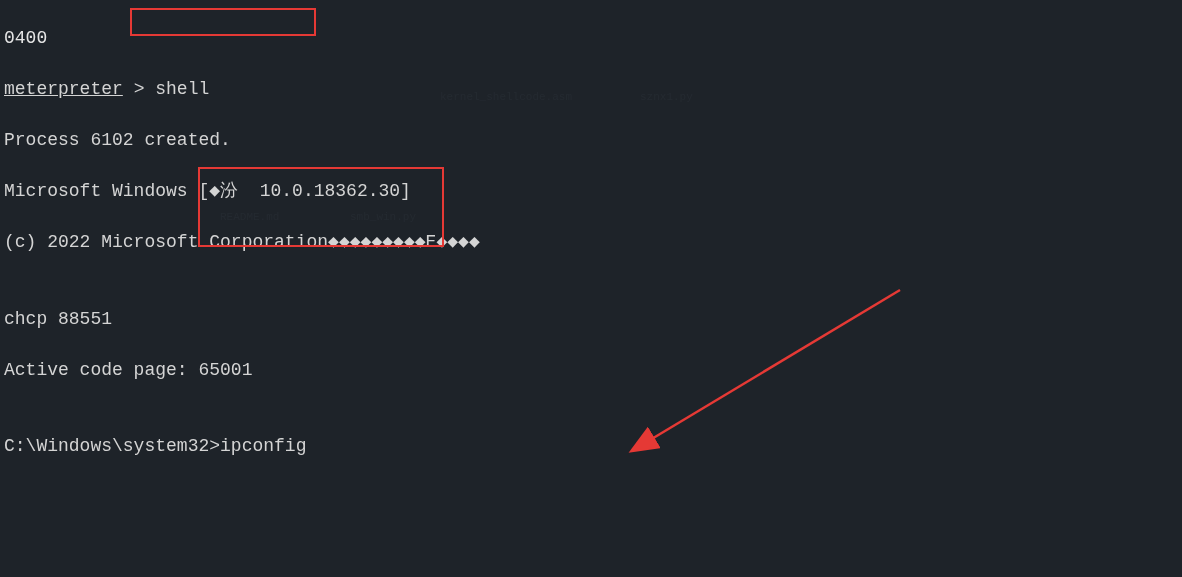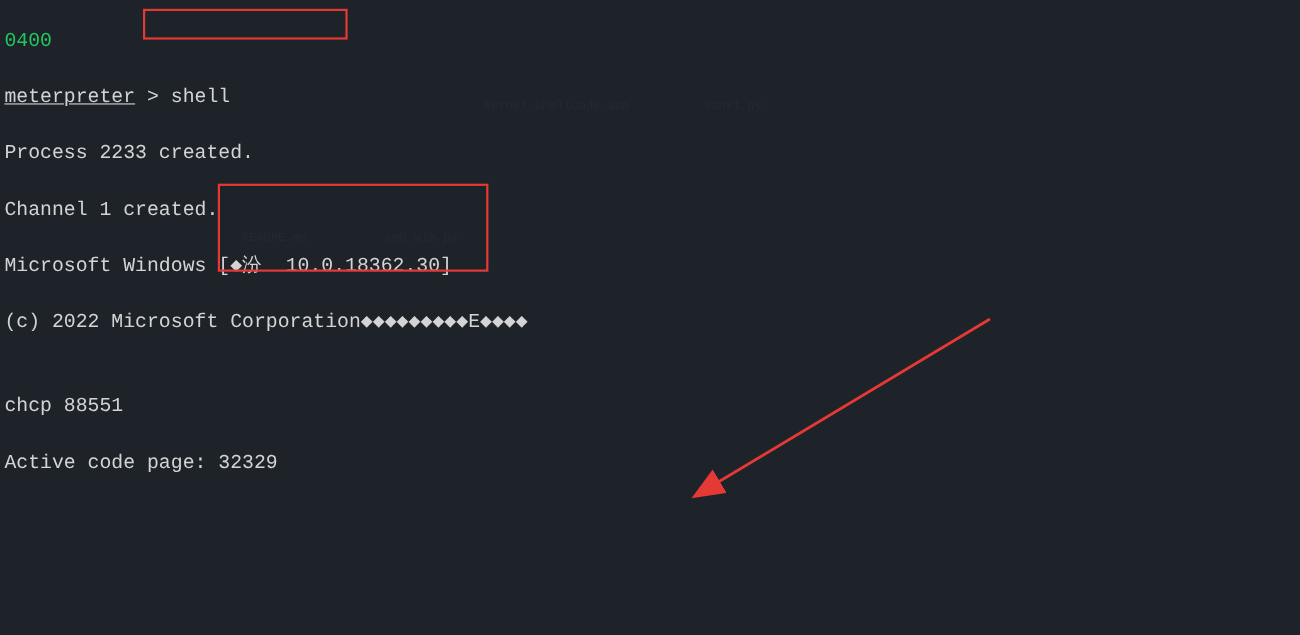--- a/index.html
+++ b/index.html
@@ -14,21 +14,21 @@
       position: relative;
       line-height: 1.42;
     }
     .terminal {
       padding: 0px 4px 4px 4px;
       white-space: pre;
       position: relative;
     }
     .line { display: block; }
     .faint-top {
-      color: #22c55e;
+      color: #e5e5e5;
       font-size: 18px;
     }
     .underline { text-decoration: underline; font-family: Liberation Mono, monospace; }
     .red-box {
       position: absolute;
       border: 2px solid #e53935;
       pointer-events: none;
     }
     .arrow-svg {
       position: absolute;
@@ -55,28 +55,28 @@
 <div class="bg-icons">
   <span class="bg-icon" style="top:90px;left:440px">kernel_shellcode.asm</span>
   <span class="bg-icon" style="top:90px;left:640px">sznx1.py</span>
   <span class="bg-icon" style="top:210px;left:220px">README.md</span>
   <span class="bg-icon" style="top:210px;left:350px">smb_win.py</span>
 </div>
 
 <div class="terminal">
 <span class="line faint-top">0400</span>
 <span class="line"><span class="underline">meterpreter</span><span> &gt; shell</span></span>
-<span class="line">Process 2233 created.</span>
-<span class="line">Channel 1 created.</span>
+<span class="line">Process 6102 created.</span>
 <span class="line">Microsoft Windows [◆汾  10.0.18362.30]</span>
 <span class="line">(c) 2022 Microsoft Corporation◆◆◆◆◆◆◆◆◆E◆◆◆◆</span>
 <span class="line"></span>
 <span class="line">chcp 88551</span>
-<span class="line">Active code page: 32329</span>
+<span class="line">Active code page: 65001</span>
 <span class="line"></span>
+<span class="line">C:\Windows\system32&gt;ipconfig</span>
 
 <span class="line"></span>
 
 <span class="line"></span>
 <span class="line"></span>
 
 <span class="line"></span>
 
 
 

